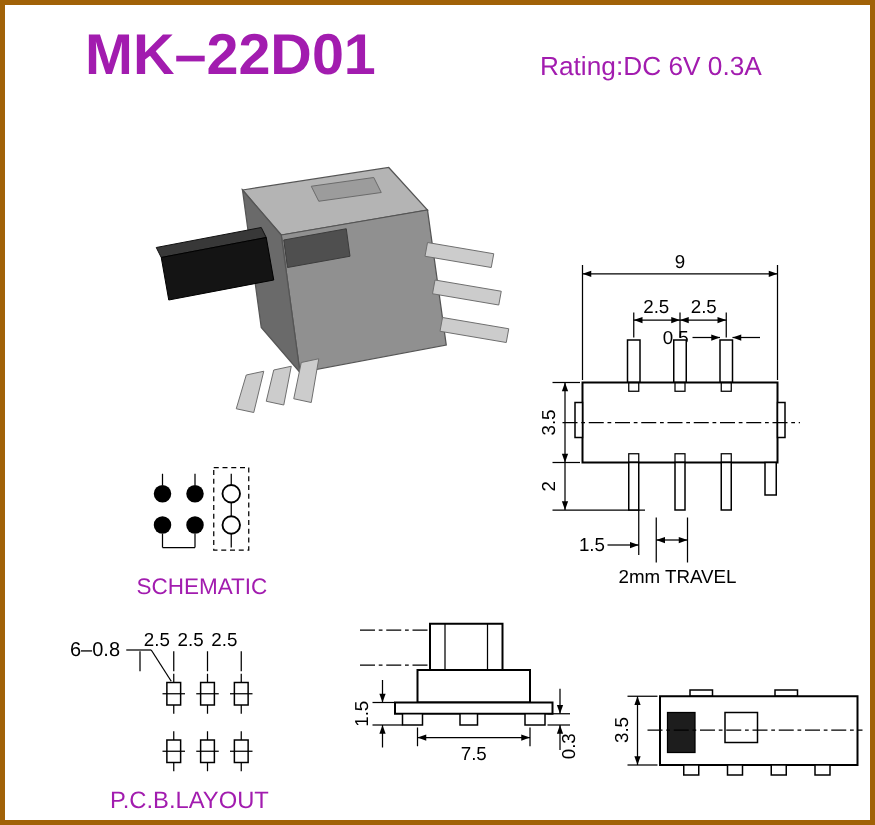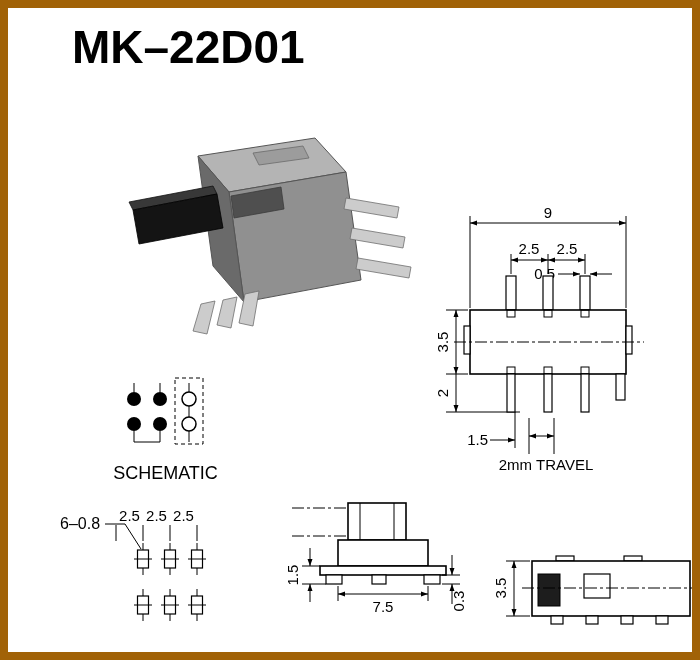--- a/index.html
+++ b/index.html
@@ -1,20 +1,20 @@
 <!DOCTYPE html>
 <html><head>
 <meta charset="utf-8">
 <style>
   * { margin:0; padding:0; box-sizing:border-box; }
   html,body { background:#ffffff; }
   .page {
     position:relative; width:700px; height:660px; background:#fff;
-    border:8px solid #a16207; overflow:hidden;
-    font-family:"Liberation Sans", sans-serif; color:#000000;
+    border:4px solid #a16207; overflow:hidden;
+    font-family:"Liberation Sans", sans-serif; color:#a21caf;
   }
   .abs { position:absolute; }
   .title { left:64px; top:12px; font-size:46px; font-weight:bold; white-space:nowrap; }
   .rating { left:428px; top:38px; font-size:21px; white-space:nowrap; }
   .sec-label { font-weight:normal; text-align:center; white-space:nowrap; }
   .schem-label { left:85px; top:455px; width:145px; font-size:18px; }
   .pcb-label { left:45px; top:626px; width:205px; font-size:19px; }
   svg { position:absolute; overflow:visible; }
   svg text { font-family:"Liberation Sans", sans-serif; font-size:15px; fill:#000; }
   .ln  { stroke:#000; stroke-width:1; fill:none; }
@@ -23,20 +23,21 @@
   .cl  { stroke:#000; stroke-width:1; fill:none; stroke-dasharray:12 3 3 3; }
   .dsh { stroke:#000; stroke-width:1; fill:none; stroke-dasharray:4 3; }
   .ah  { fill:#000; stroke:none; }
 </style>
 </head>
 <body>
 
 <div class="page">
 
   <div class="abs title">MK–22D01</div>
+  <div class="abs rating">Rating:DC 6V 0.3A</div>
 
   <svg class="abs" style="left:95px; top:100px;" width="300" height="235" viewBox="0 0 300 235">
     <g>
       <polygon points="95,48 212,30 243,64 126,84" fill="#b4b4b4" stroke="#555" stroke-width="1"></polygon>
       <polygon points="126,84 243,64 258,172 141,194" fill="#909090" stroke="#555" stroke-width="1"></polygon>
       <polygon points="95,48 126,84 141,194 110,158" fill="#6a6a6a" stroke="#555" stroke-width="1"></polygon>
       <polygon points="150,45 200,38 206,50 156,57" fill="#9c9c9c" stroke="#6b6b6b" stroke-width="0.8"></polygon>
       <polygon points="128,88 178,79 181,101 131,110" fill="#4f4f4f" stroke="#3c3c3c" stroke-width="0.8"></polygon>
     </g>
     <g>
@@ -194,20 +195,21 @@
       <line class="ln" x1="117" y1="86" x2="117" y2="118"></line>
       <line class="ln" x1="144" y1="86" x2="144" y2="118"></line>
       <rect class="ln3" x="84.5" y="93" width="11" height="18"></rect>
       <rect class="ln3" x="111.5" y="93" width="11" height="18"></rect>
       <rect class="ln3" x="138.5" y="93" width="11" height="18"></rect>
       <line class="ln" x1="81" y1="102" x2="99" y2="102"></line>
       <line class="ln" x1="108" y1="102" x2="126" y2="102"></line>
       <line class="ln" x1="135" y1="102" x2="153" y2="102"></line>
     </g>
   </svg>
+  <div class="abs sec-label pcb-label">P.C.B.LAYOUT</div>
 
   <svg class="abs" style="left:268px; top:483px;" width="200" height="145" viewBox="0 0 200 145">
     <g>
       <line class="cl" x1="16" y1="17" x2="72" y2="17"></line>
       <line class="cl" x1="16" y1="45" x2="72" y2="45"></line>
       <rect class="ln2" x="72" y="12" width="58" height="37"></rect>
       <line class="ln" x1="84" y1="12" x2="84" y2="49"></line>
       <line class="ln" x1="118" y1="12" x2="118" y2="49"></line>
       <rect class="ln2" x="62" y="49" width="90" height="26"></rect>
       <rect class="ln2" x="44" y="75" width="126" height="9"></rect>

